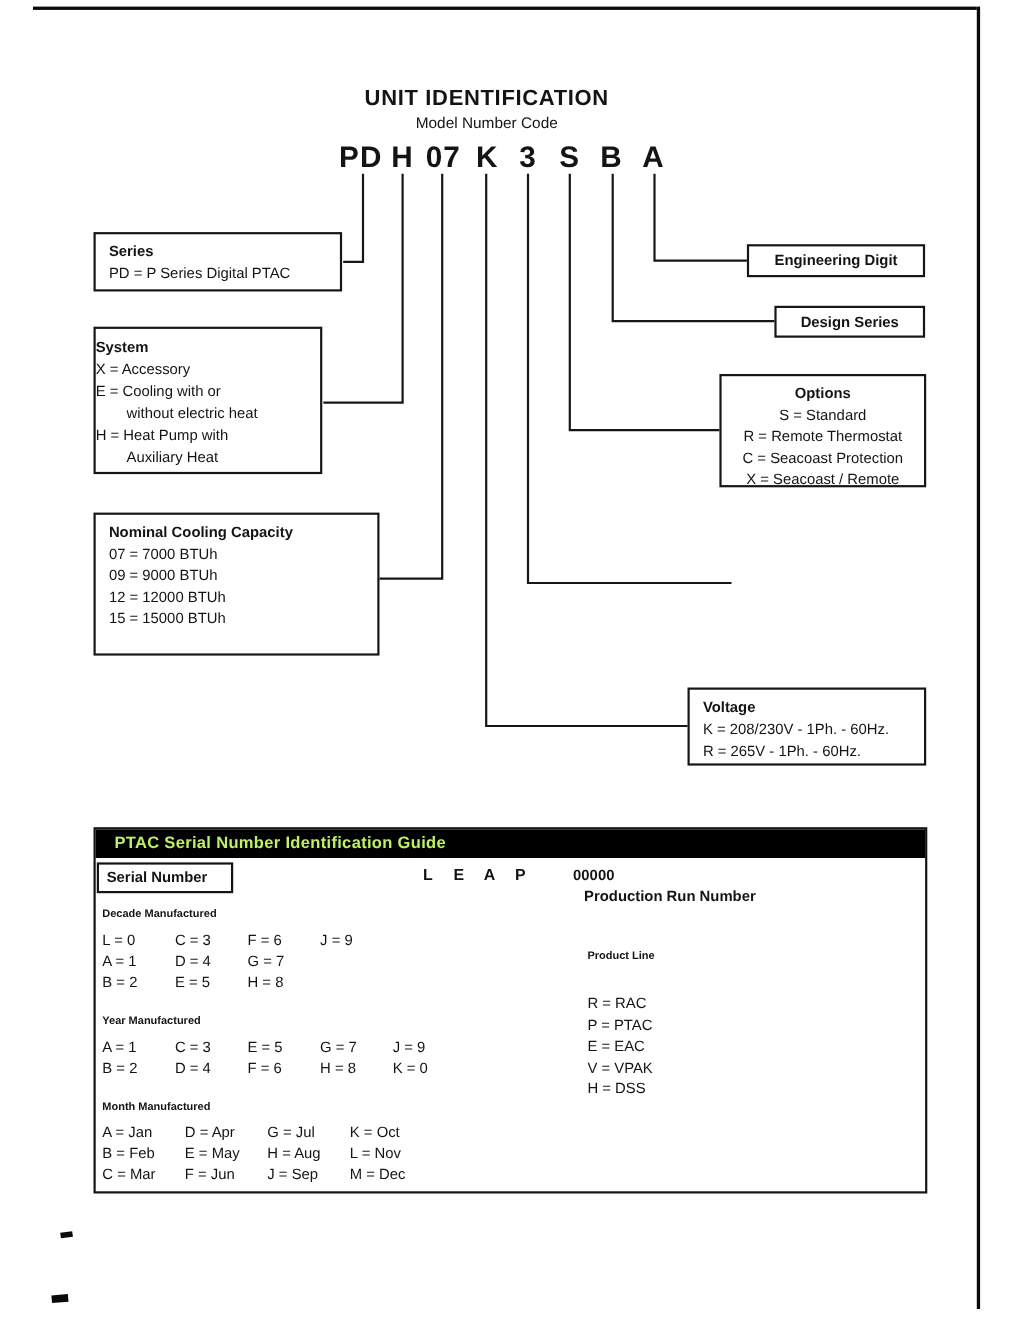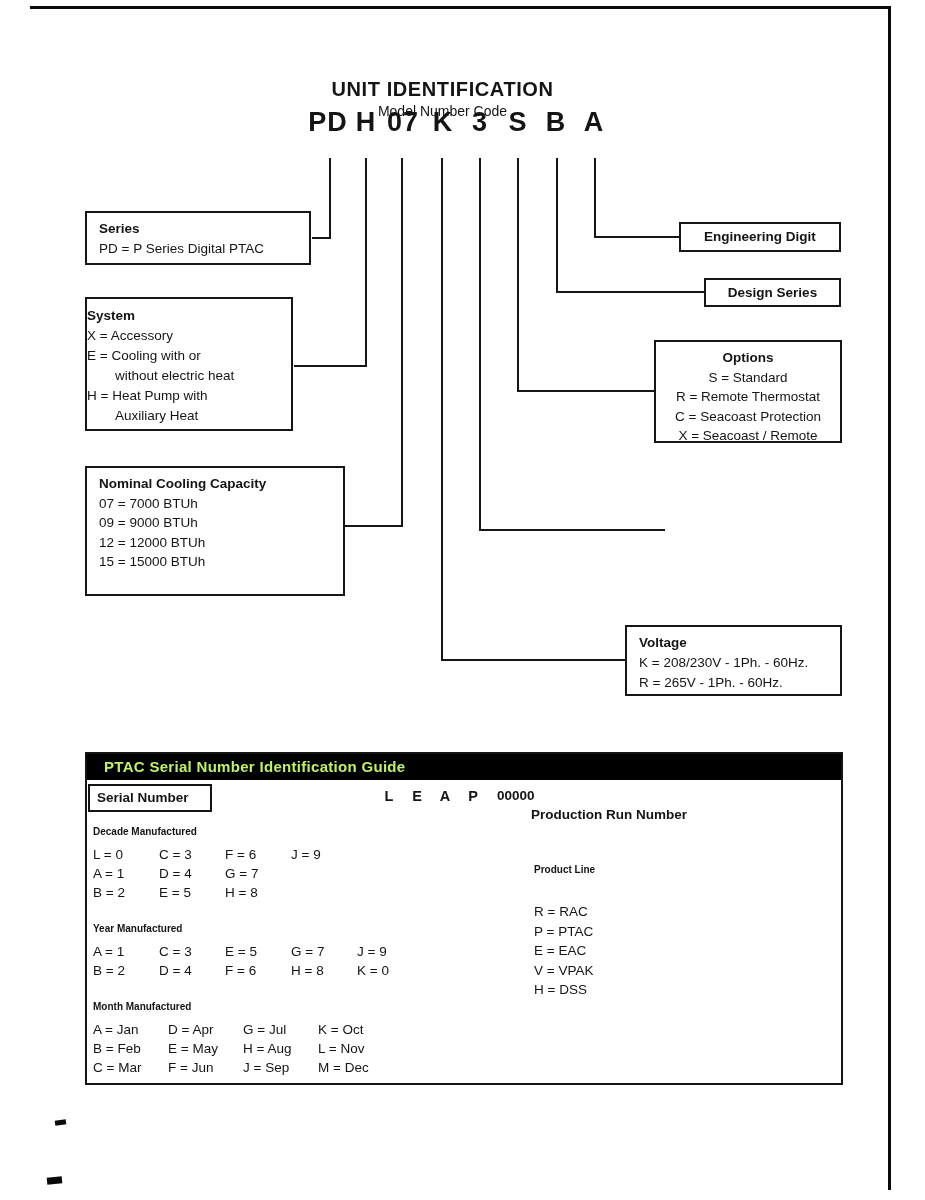--- a/index.html
+++ b/index.html
@@ -7,21 +7,21 @@
   .page {
     position:relative; width:925px; height:1200px; background:#ffffff;
     font-family:"Liberation Sans","DejaVu Sans",sans-serif; color:#141414; overflow:hidden;
   }
   
   .art { position:absolute; background:#0a0a0a; }
   
   .title { position:absolute; left:0; right:40px; top:78px; text-align:center;
            font-size:20px; font-weight:bold; letter-spacing:0.6px; }
   .subtitle { position:absolute; left:0; right:40px; top:103px; text-align:center; font-size:14px; }
-  .seg { position:absolute; top:107px; font-size:27px; font-weight:bold;
+  .seg { position:absolute; top:128px; font-size:27px; font-weight:bold;
          transform:translateX(-50%); letter-spacing:1px; }
   
   .box { position:absolute; border:2px solid #161616; background:#ffffff;
          font-size:13.5px; line-height:19.5px; padding:6px 12px; }
   .bt { font-weight:bold; }
   .ind { padding-left:28px; }
   .sys { line-height:20px; padding:7px 0; }
   .volt { line-height:20px; }
   .cbox { display:flex; align-items:center; justify-content:center;
           font-weight:bold; padding:0; font-size:13.5px; }
@@ -136,21 +136,21 @@
   <div class="guide">
     <div class="gbar">PTAC Serial Number Identification Guide</div>
 
     <div class="snbox">Serial Number</div>
 
     <span class="slot" style="left:302px;top:32px;">L</span>
     <span class="slot" style="left:330px;top:32px;">E</span>
     <span class="slot" style="left:358px;top:32px;">A</span>
     <span class="slot" style="left:386px;top:32px;">P</span>
 
-    <div class="run" style="left:410px;top:34px;">00000</div>
+    <div class="run" style="left:434px;top:34px;">00000</div>
     <div class="run" style="left:444px;top:53px;">Production Run Number</div>
 
     <div class="sect-title" style="left:6px;top:72px;">Decade Manufactured</div>
     <div class="tbl" style="left:6px;top:91px;">
       <div>
         <span class="tc">L = 0</span><span class="tc">C = 3</span><span class="tc">F = 6</span><span class="tc">J = 9</span>
       </div>
       <div>
         <span class="tc">A = 1</span><span class="tc">D = 4</span><span class="tc">G = 7</span>
       </div>

